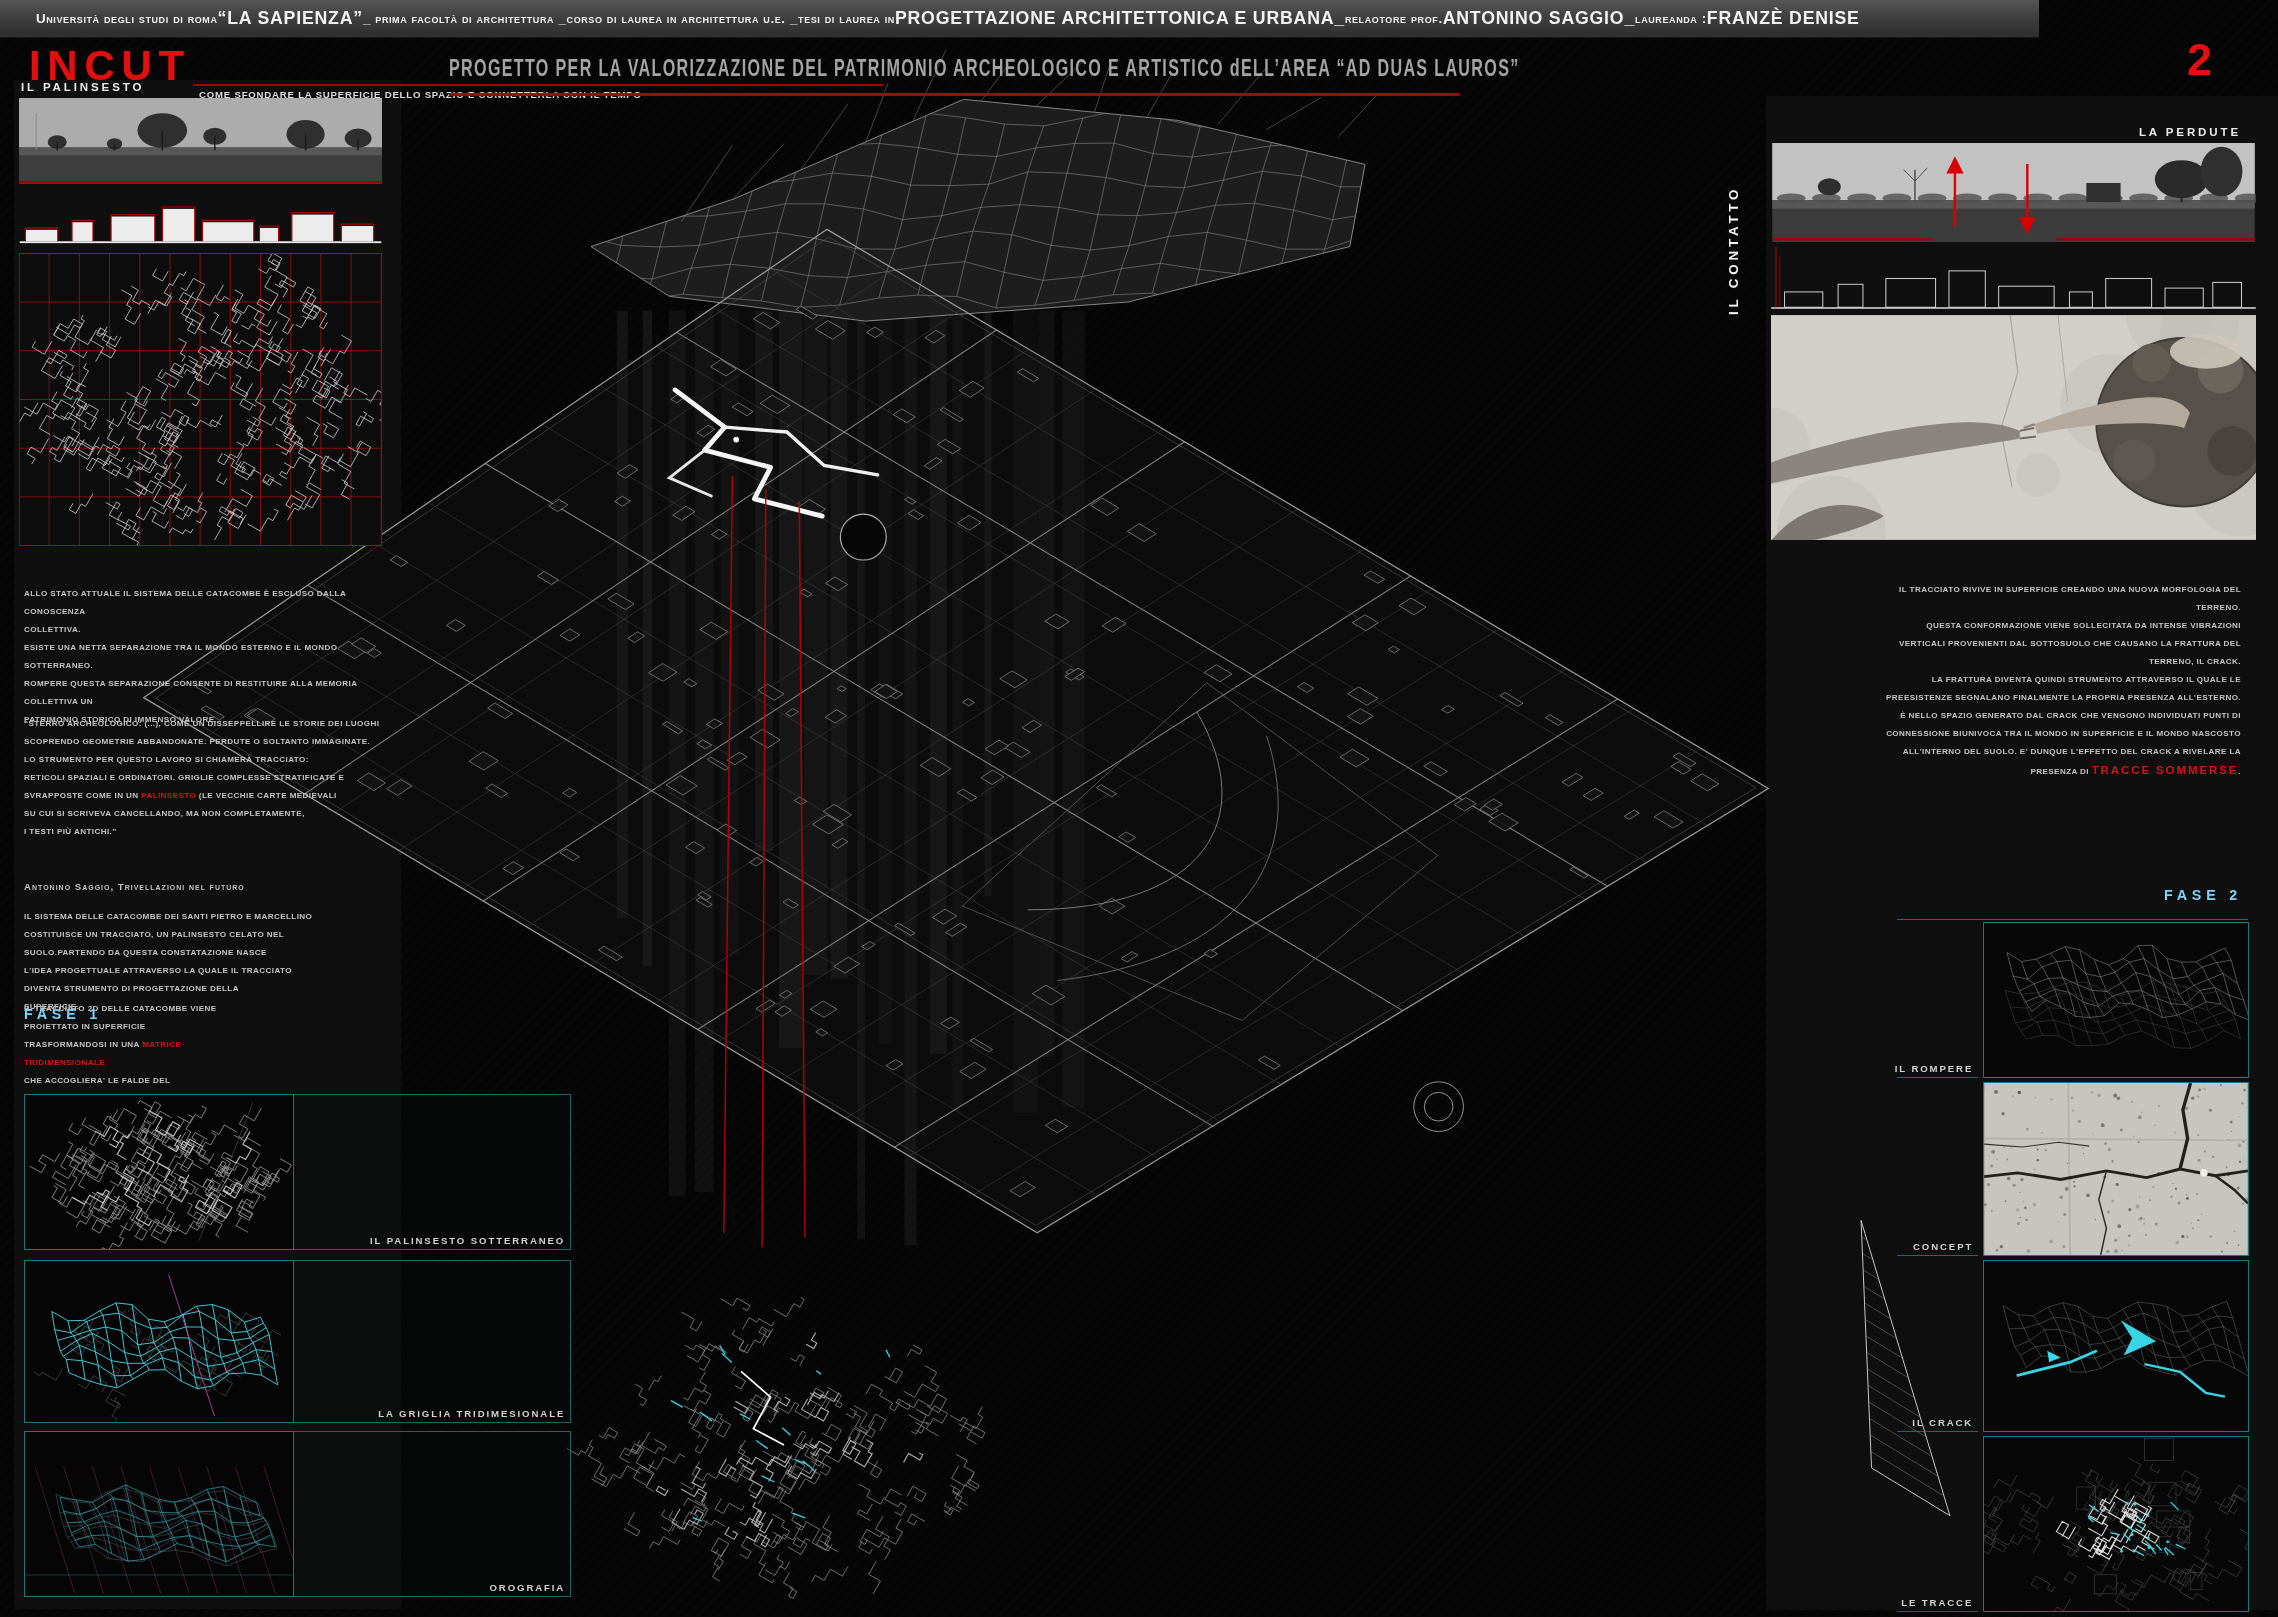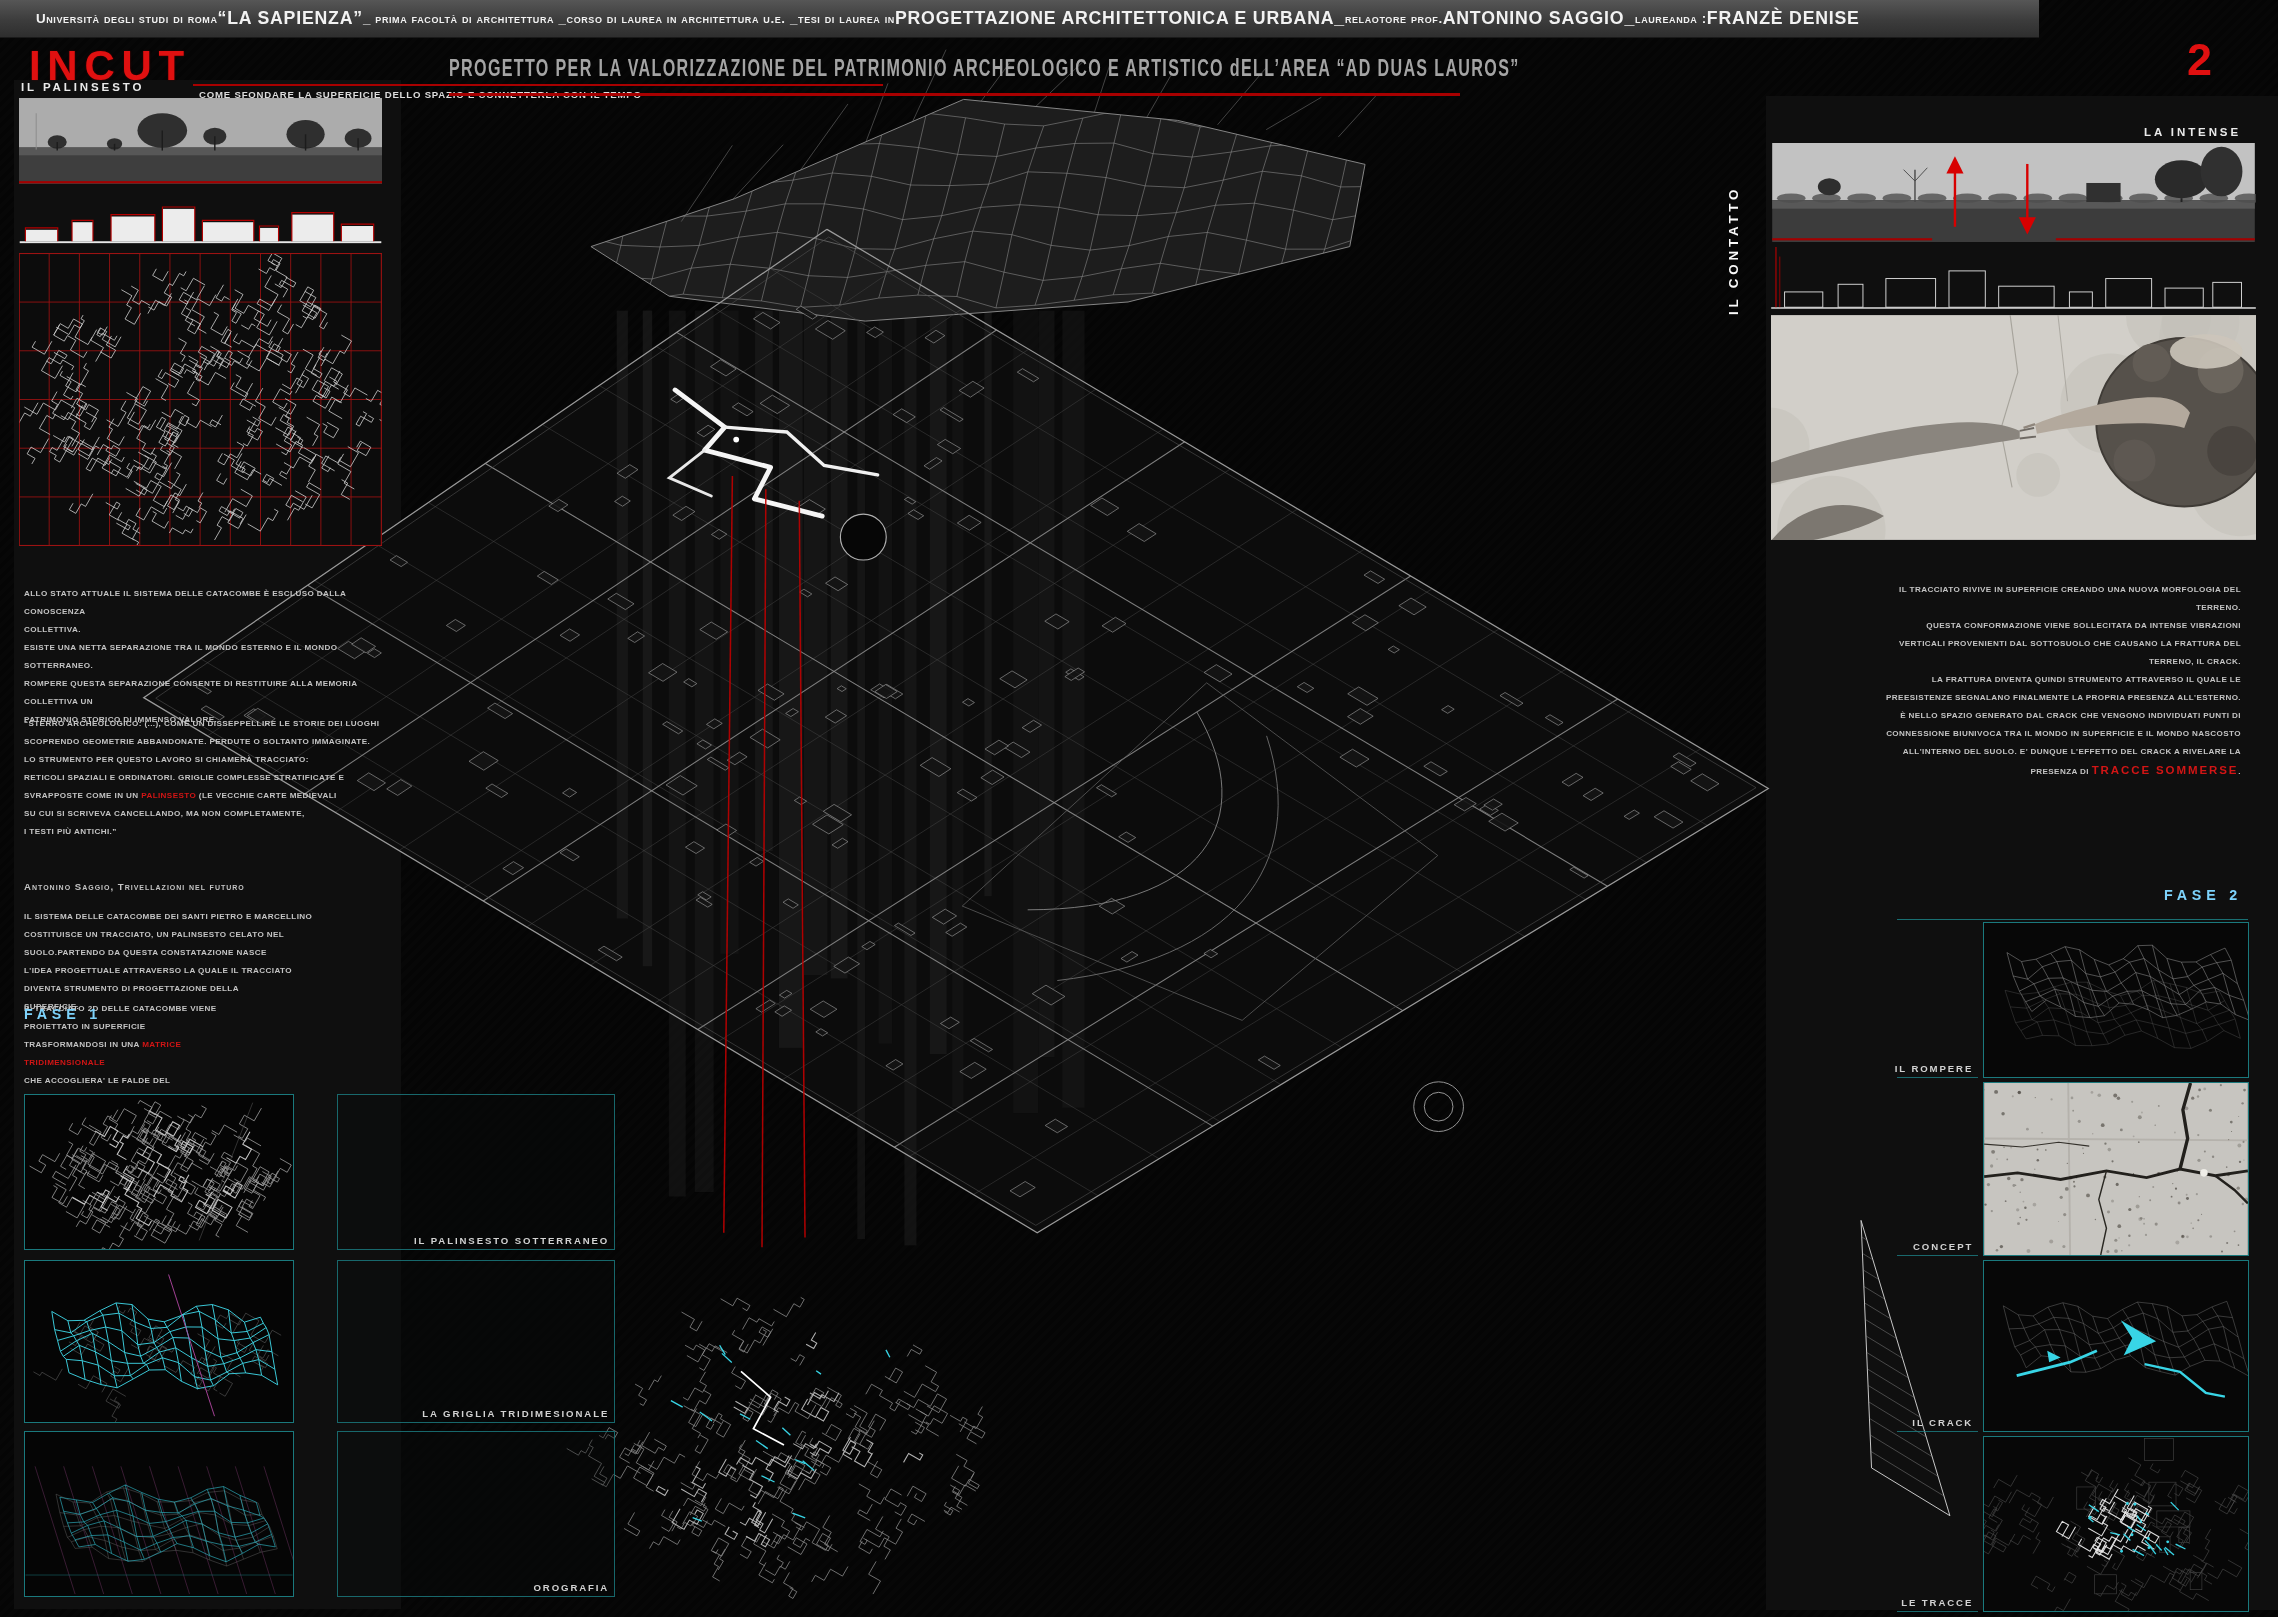--- a/index.html
+++ b/index.html
@@ -41,21 +41,21 @@
   }
   .red{color:#d21515;}
   .sc{font-variant:small-caps;letter-spacing:1px;}
   .right-align{text-align:right;}
   .vertical-label{
     writing-mode:vertical-rl;transform:rotate(180deg);
     font-size:13.4px;font-weight:700;letter-spacing:3.8px;color:#fafafa;z-index:6;
   }
   
   .thumb{background:#050505;border:1px solid rgba(27,128,132,.95);box-sizing:border-box;z-index:6;}
-  .label-box{border:1px solid rgba(27,128,132,.8);box-sizing:border-box;background:rgba(10,12,12,.35);z-index:6;margin-left:44px;}
+  .label-box{border:1px solid rgba(27,128,132,.8);box-sizing:border-box;background:rgba(10,12,12,.35);z-index:6;}
   .label-box .caption,.f2-labelcell .caption{position:absolute;right:4.8px;bottom:2.9px;white-space:nowrap;}
   .f2-labelcell{border-bottom:1px solid rgba(27,128,132,.8);box-sizing:border-box;z-index:6;}
   .teal-rule{background:rgba(27,128,132,.85);z-index:6;}
   svg{display:block;}
 </style>
 </head>
 <body>
 
 <div class="abs panel" style="left:14.3px;top:80px;width:387px;height:1529px;z-index:0;"></div>
 <div class="abs panel" style="left:1766px;top:96px;width:512px;height:1514px;z-index:0;"></div>
@@ -1033,21 +1033,21 @@
       <polyline fill="none" stroke="#2fb3c3" stroke-width="0.8" opacity="0.85" points="224.8,66.4 228.8,82.0 232.8,95.3 236.8,105.8 240.8,115.6 244.8,117.7"></polyline>
       <polyline fill="none" stroke="#2fb3c3" stroke-width="0.8" opacity="0.85" points="242.0,73.6 246.0,87.9 250.0,90.2 254.0,96.3 258.0,107.5 262.0,120.5"></polyline>
       <line x1="0" y1="150" x2="280" y2="150" stroke="rgba(27,128,132,.5)" stroke-width="1"></line>
     </svg>
 </div>
 <div class="abs label-box" style="left:293px;top:1431px;width:278px;height:166px;">
   <span class="caption">OROGRAFIA</span>
 </div>
 
 <div class="abs vertical-label" style="left:1726px;top:141px;height:174px;">IL CONTATTO</div>
-<div class="abs sec-label right-align" style="left:2007px;top:126px;width:234px;">LA INTENSE</div>
+<div class="abs sec-label right-align" style="left:2007px;top:126px;width:234px;">LA PERDUTE</div>
 
 <div class="abs" style="left:1771px;top:143px;z-index:6;">
   <svg id="pano-r" width="485" height="99" viewBox="0 0 507 104">
       <rect x="0" y="0" width="507" height="60" fill="#c2c2c2"></rect>
       <rect x="0" y="60" width="507" height="44" fill="#3c3c3c"></rect>
       <rect x="0" y="60" width="507" height="9" fill="#585858"></rect>
       <ellipse cx="20" cy="58" rx="15" ry="5" fill="#4f4f4f" opacity="0.8"></ellipse>
       <ellipse cx="57" cy="58" rx="15" ry="5" fill="#4f4f4f" opacity="0.8"></ellipse>
       <ellipse cx="94" cy="58" rx="15" ry="5" fill="#4f4f4f" opacity="0.8"></ellipse>
       <ellipse cx="131" cy="58" rx="15" ry="5" fill="#4f4f4f" opacity="0.8"></ellipse>

